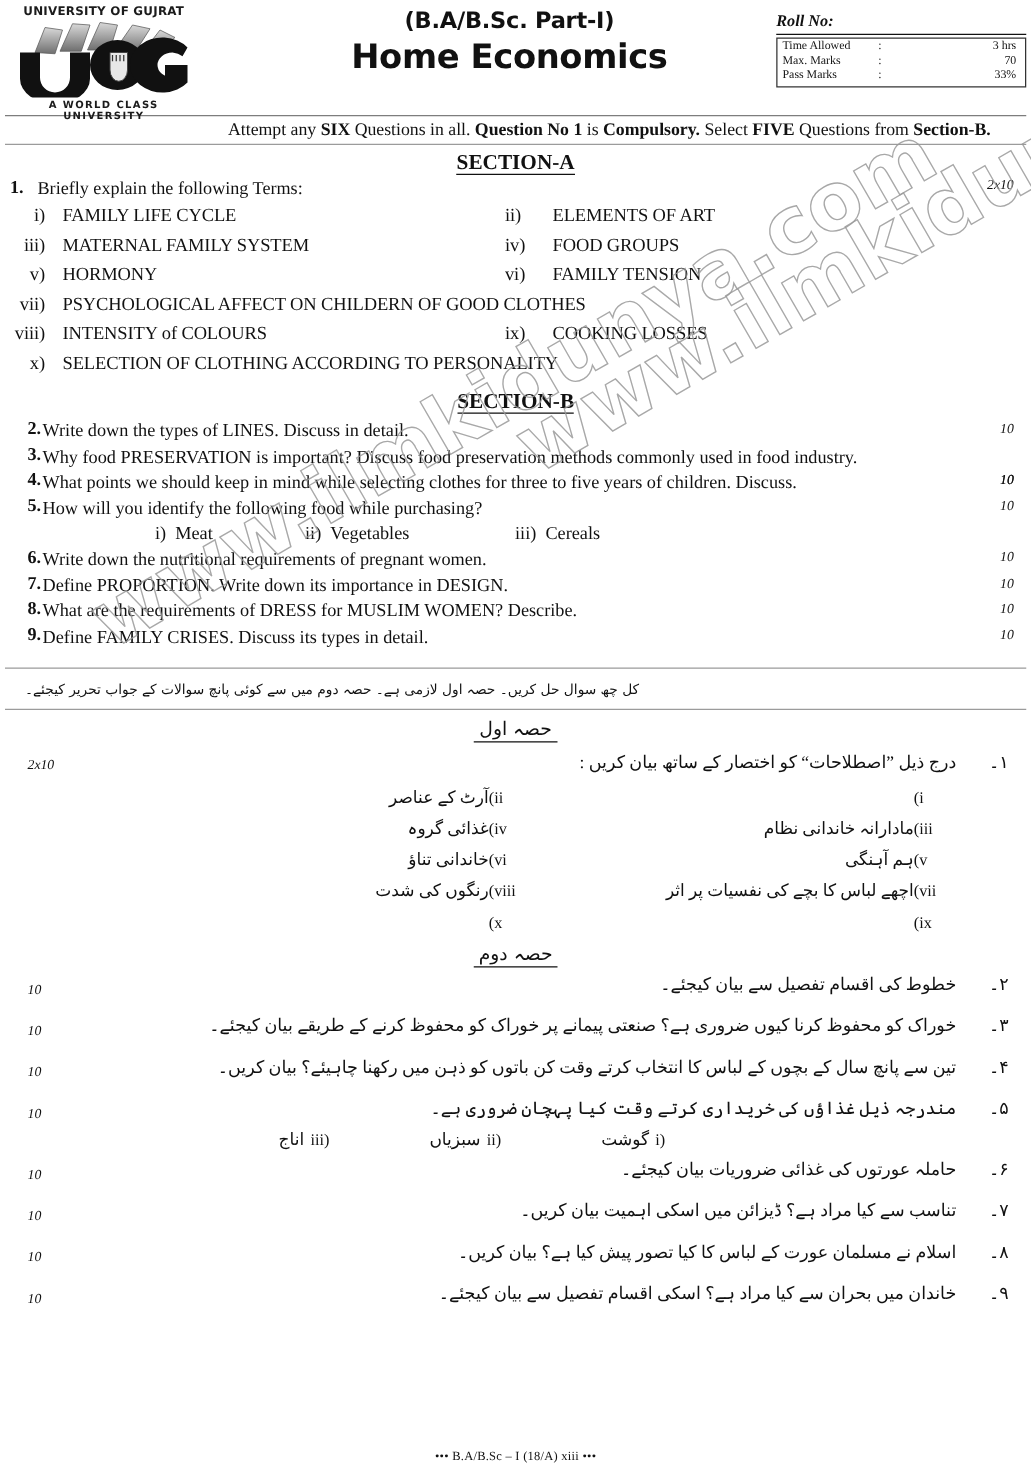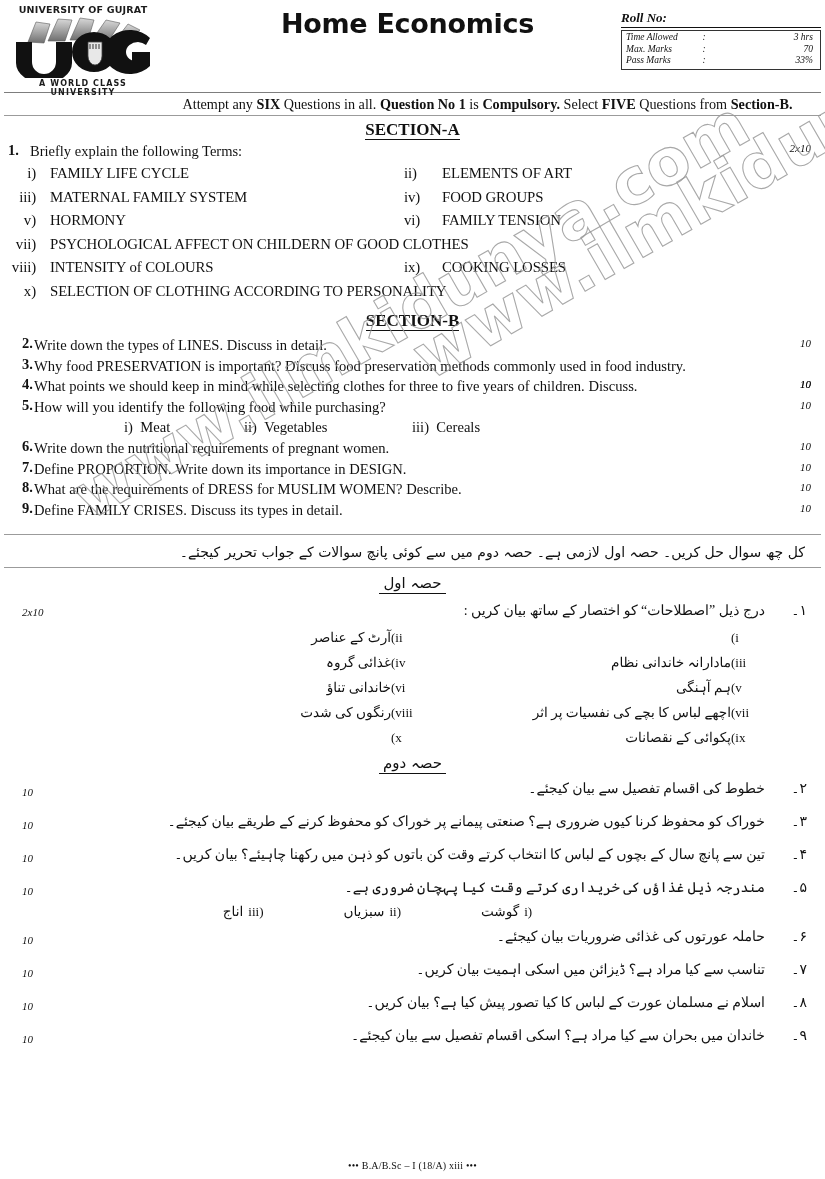--- a/index.html
+++ b/index.html
@@ -129,21 +129,21 @@
     margin-top: 1px;
   }
   .marks-box {
     margin-top: 2px;
     border: 1px solid #333;
     padding: 1px 3px 2px 4px;
     font-size: 9.5px;
     line-height: 11.5px;
     font-family: "Liberation Serif", serif;
   }
-  .marks-row { display: flex; font-style: italic; }
+  .marks-row { display: flex; }
   .marks-key { width: 70px; }
   .marks-colon { width: 16px; text-align: center; }
   .marks-val { flex: 1; text-align: right; padding-right: 4px;}
 
   .rule {
     border-top: 1.1px solid #7d7d7d;
     margin: 0 4px;
   }
   .rule-thin { border-top: 1px solid #9b9b9b; }
 
@@ -250,22 +250,22 @@
     display: flex;
     font-size: 14.6px;
     padding-left: 120px;
     line-height: 21px;
   }
   .sub-items span { display: inline-block; }
   .sub-i { width: 120px; }
   .sub-ii { width: 168px; }
   .urdu-instruction {
     direction: rtl;
-    text-align: right;
-    font-size: 14px;
+    text-align: left;
+    font-size: 11px;
     padding: 6px 20px 4px 20px;
     line-height: 22px;
     font-family: "DejaVu Sans", sans-serif;
   }
   .urdu-section-head {
     text-align: center;
     font-family: "DejaVu Sans", sans-serif;
     font-size: 15px;
     padding-top: 6px;
     padding-bottom: 4px;
@@ -399,20 +399,21 @@
               <line x1="86" y1="28" x2="86" y2="33"></line>
               <line x1="89" y1="28" x2="89" y2="33"></line>
             </g>
           </g>
         </svg>
       </div>
       <div class="logo-bot">A WORLD CLASS UNIVERSITY</div>
     </div>
 
     <div class="head-center">
+      <div class="class-line">(B.A/B.Sc. Part-I)</div>
       <div class="subject-line">Home Economics</div>
     </div>
 
     <div class="rollno">
       <div class="rollno-label">Roll No:</div>
       <div class="rollno-line"></div>
       <div class="marks-box">
         <div class="marks-row">
           <span class="marks-key">Time Allowed</span>
           <span class="marks-colon">:</span>
@@ -624,21 +625,20 @@
         <span class="u-lbl">اچھے لباس کا بچے کی نفسیات پر اثر</span>
       </div>
       <div class="u-col u-col-b">
         <span class="u-rn">(viii</span>
         <span class="u-lbl">رنگوں کی شدت</span>
       </div>
     </div>
     <div class="u-term-line">
       <div class="u-col u-col-a">
         <span class="u-rn">(ix</span>
-        <span class="u-lbl">پکوائی کے نقصانات</span>
       </div>
       <div class="u-col u-col-b">
         <span class="u-rn">(x</span>
       </div>
     </div>
   </div>
 
   <div class="urdu-section-head" style="padding-top:4px">
     <span>حصہ دوم</span>
   </div>

